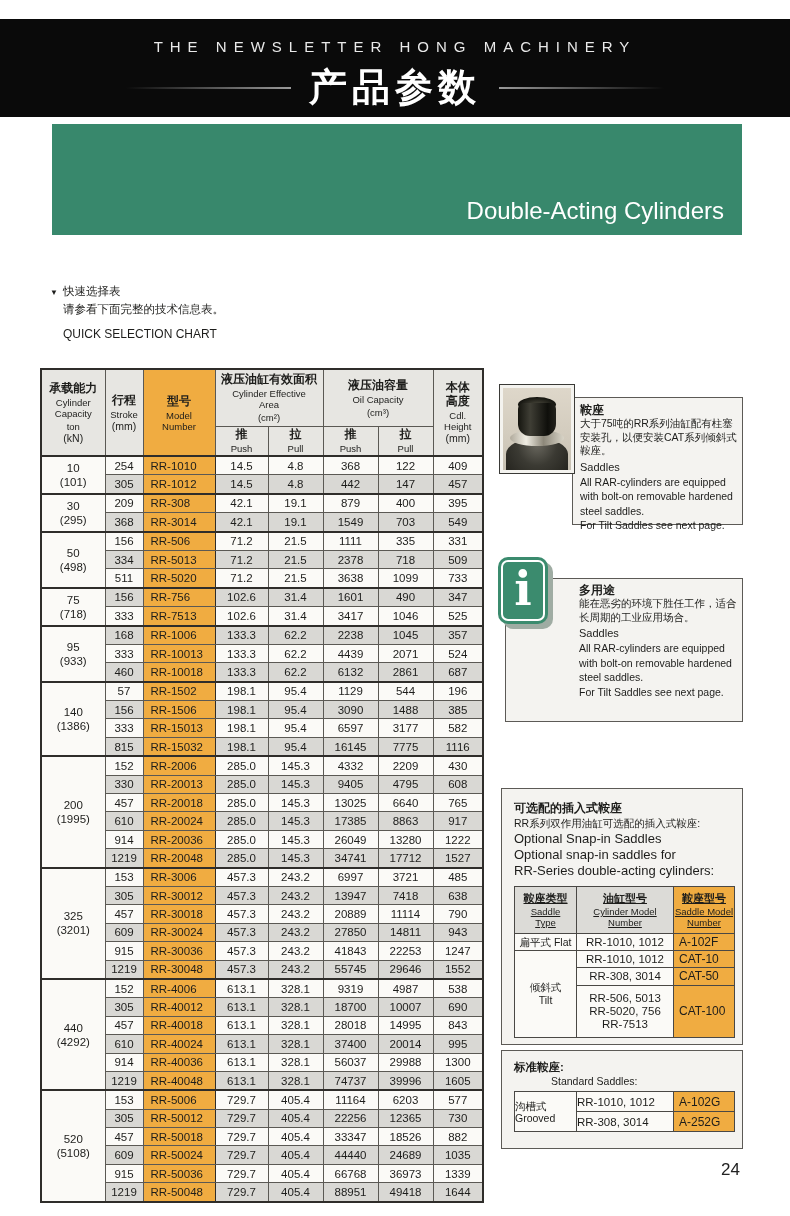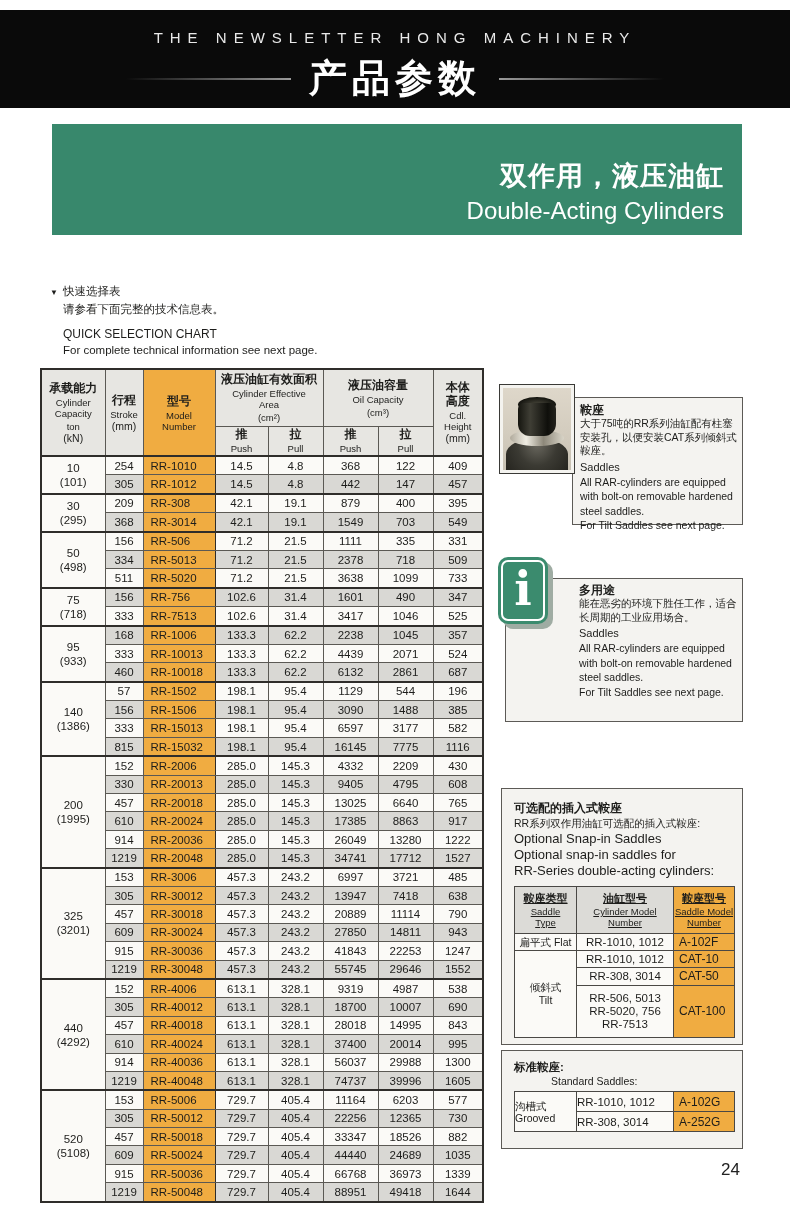--- a/index.html
+++ b/index.html
@@ -4,21 +4,21 @@
 <style>
   html,body { margin:0; padding:0; }
   body {
     width:790px; height:1216px; position:relative; background:#ffffff;
     font-family:"Liberation Sans","DejaVu Sans",sans-serif; color:#1d1d1b;
     overflow:hidden;
   }
   .pre { white-space:pre-line; }
 
   
-  .masthead { position:absolute; left:0; top:10px; width:790px; height:98px; background:#0a0a0a; }
+  .masthead { position:absolute; left:0; top:19px; width:790px; height:98px; background:#0a0a0a; }
   .brand { margin-top:19px; text-align:center; color:#e9e9e9; font-size:15px; letter-spacing:7px; }
   .title-row { margin-top:7px; display:flex; align-items:center; justify-content:center; gap:18px; }
   .title-zh { color:#ffffff; font-size:38px; letter-spacing:5px; font-weight:bold; }
   .rule { width:165px; height:2px; }
   .rule.l { background:linear-gradient(to right, rgba(150,150,150,0), #9a9a9a); }
   .rule.r { background:linear-gradient(to left, rgba(150,150,150,0), #9a9a9a); }
 
   
   .green-banner { position:absolute; left:52px; top:124px; width:690px; height:111px; background:#38886C;
     display:flex; flex-direction:column; justify-content:flex-end; align-items:flex-end; padding:0 18px 10px 0; box-sizing:border-box; }
@@ -114,32 +114,30 @@
 <div class="masthead">
   <div class="brand">THE NEWSLETTER HONG MACHINERY</div>
   <div class="title-row">
     <span class="rule l"></span>
     <span class="title-zh">产品参数</span>
     <span class="rule r"></span>
   </div>
 </div>
 
 <div class="green-banner">
-  <div class="gb-zh">双作用，液压油缸</div>
   <div class="gb-en">Double-Acting Cylinders</div>
 </div>
 
 <div class="intro">
   <div class="row1">
     <span class="marker">▼</span>
     <span>快速选择表</span>
   </div>
   <div class="ind">请参看下面完整的技术信息表。</div>
   <div class="ind en1">QUICK SELECTION CHART</div>
-  <div class="ind">For complete technical information see next page.</div>
 </div>
 
 <div class="mt-wrap">
   <table class="mt">
     <colgroup>
       <col style="width:64px">
         <col style="width:38px">
         <col style="width:72px">
         <col style="width:53px">
       <col style="width:55px">

